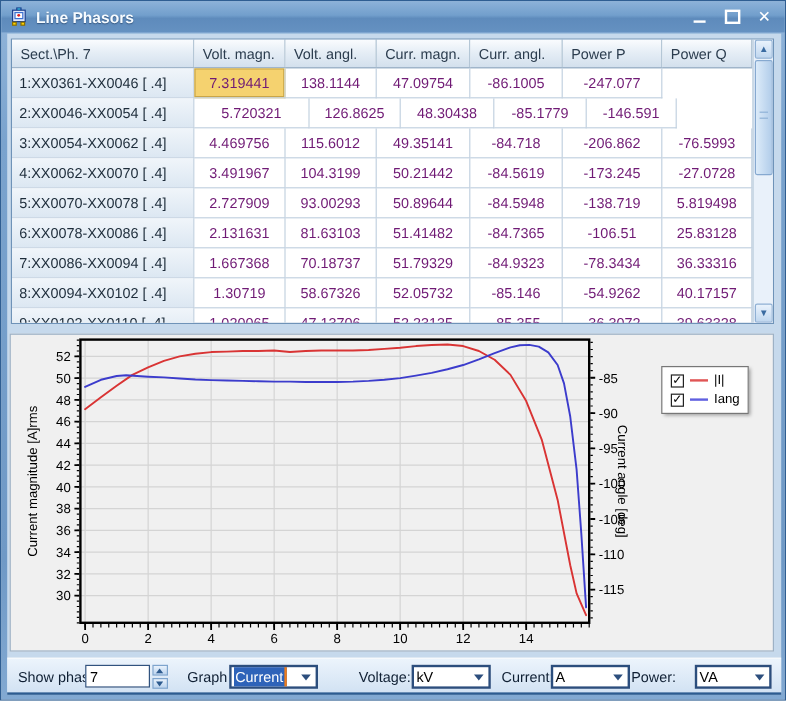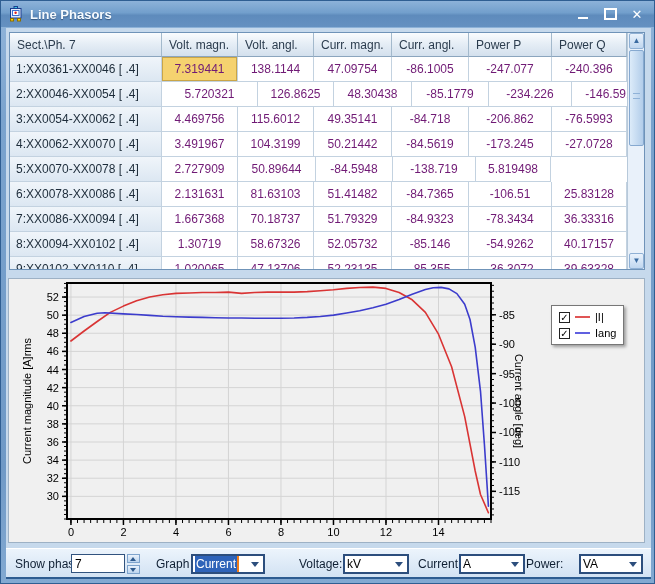--- a/index.html
+++ b/index.html
@@ -109,29 +109,27 @@
             <div class="th" style="width: 83px;">Power P</div>
             <div class="th" style="width: 75px;">Power Q</div>
           </div>
           <div class="trow">
             <div class="td rowhead" style="width: 152px;">1:XX0361-XX0046 [ .4]</div>
             <div class="td num hl" style="width: 76px;">7.319441</div>
             <div class="td num" style="width: 76px;">138.1144</div>
             <div class="td num" style="width: 78px;">47.09754</div>
             <div class="td num" style="width: 77px;">-86.1005</div>
             <div class="td num" style="width: 83px;">-247.077</div>
-            <div class="td num" style="width: 75px;">-240.396</div>
           </div>
           <div class="trow">
             <div class="td rowhead" style="width: 152px;">2:XX0046-XX0054 [ .4]</div>
             <div class="td num" style="width: 96px;">5.720321</div>
             <div class="td num" style="width: 76px;">126.8625</div>
             <div class="td num" style="width: 78px;">48.30438</div>
             <div class="td num" style="width: 77px;">-85.1779</div>
-            <div class="td num" style="width: 83px;">-234.226</div>
             <div class="td num" style="width: 75px;">-146.591</div>
           </div>
           <div class="trow">
             <div class="td rowhead" style="width: 152px;">3:XX0054-XX0062 [ .4]</div>
             <div class="td num" style="width: 76px;">4.469756</div>
             <div class="td num" style="width: 76px;">115.6012</div>
             <div class="td num" style="width: 78px;">49.35141</div>
             <div class="td num" style="width: 77px;">-84.718</div>
             <div class="td num" style="width: 83px;">-206.862</div>
             <div class="td num" style="width: 75px;">-76.5993</div>
@@ -141,20 +139,21 @@
             <div class="td num" style="width: 76px;">3.491967</div>
             <div class="td num" style="width: 76px;">104.3199</div>
             <div class="td num" style="width: 78px;">50.21442</div>
             <div class="td num" style="width: 77px;">-84.5619</div>
             <div class="td num" style="width: 83px;">-173.245</div>
             <div class="td num" style="width: 75px;">-27.0728</div>
           </div>
           <div class="trow">
             <div class="td rowhead" style="width: 152px;">5:XX0070-XX0078 [ .4]</div>
             <div class="td num" style="width: 76px;">2.727909</div>
+            <div class="td num" style="width: 76px;">93.00293</div>
             <div class="td num" style="width: 78px;">50.89644</div>
             <div class="td num" style="width: 77px;">-84.5948</div>
             <div class="td num" style="width: 83px;">-138.719</div>
             <div class="td num" style="width: 75px;">5.819498</div>
           </div>
           <div class="trow">
             <div class="td rowhead" style="width: 152px;">6:XX0078-XX0086 [ .4]</div>
             <div class="td num" style="width: 76px;">2.131631</div>
             <div class="td num" style="width: 76px;">81.63103</div>
             <div class="td num" style="width: 78px;">51.41482</div>

